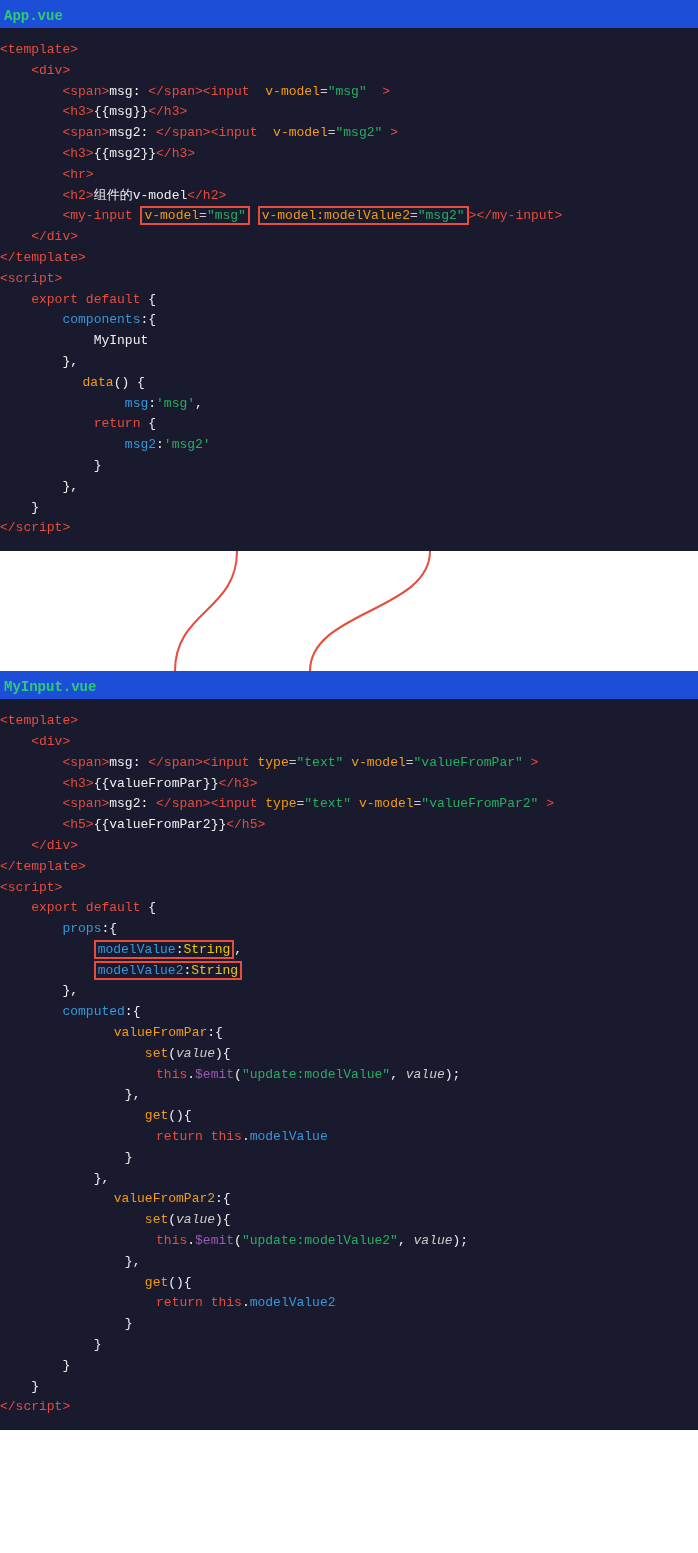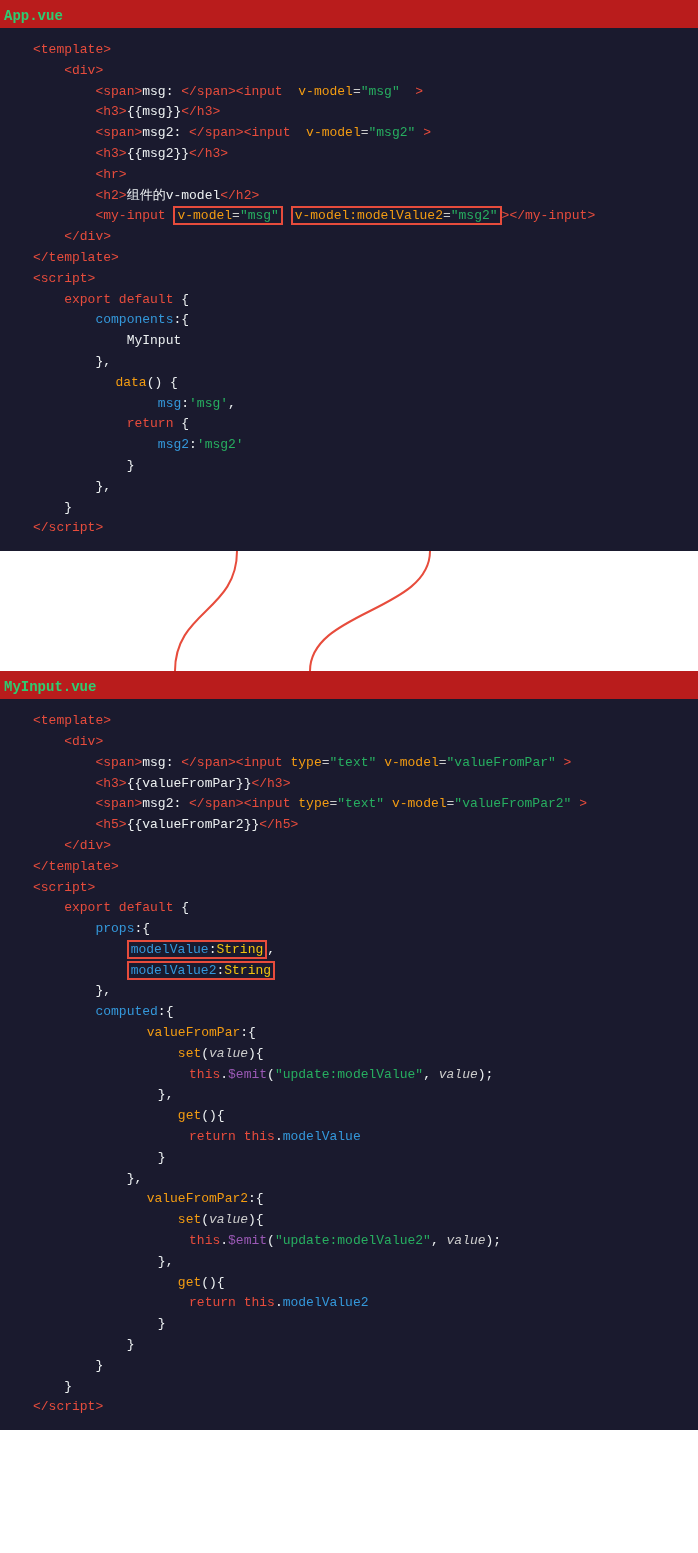--- a/index.html
+++ b/index.html
@@ -8,27 +8,27 @@
       font-family: 'Courier New', Courier, monospace;
       font-size: 13px;
       width: 698px;
     }
 
     .file-label {
       color: #2ecc71;
       font-weight: bold;
       font-size: 14px;
       padding: 8px 4px 4px 4px;
-      background: #b91c1c;
+      background: #1d4ed8;
     }
 
     .code-block {
       background: #1a1a2e;
       color: #ccc;
-      padding: 12px 33px;
+      padding: 12px 0;
       line-height: 1.6;
       position: relative;
       overflow: visible;
     }
 
     .code-block .line {
       white-space: pre;
       display: block;
     }
 

